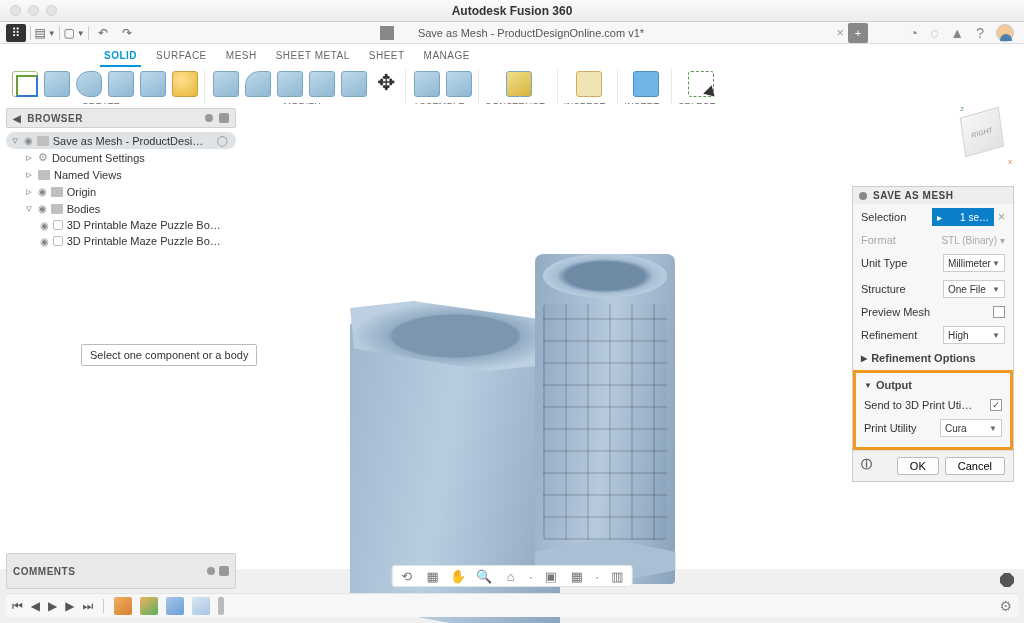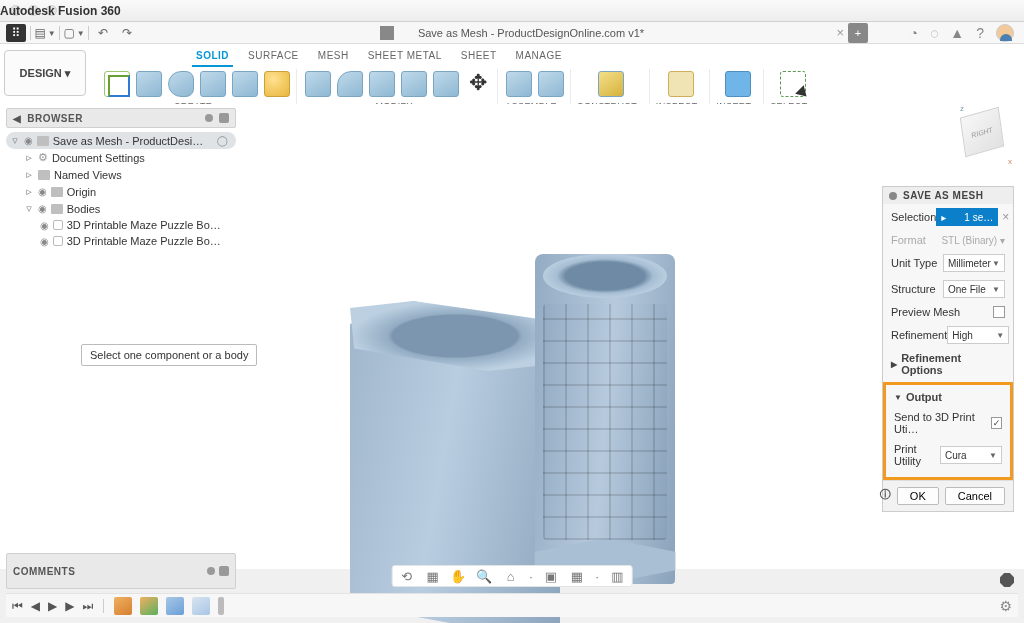--- a/index.html
+++ b/index.html
@@ -2,21 +2,21 @@
 <html><head>
 <meta charset="utf-8">
 <style>
 * { margin:0; padding:0; box-sizing:border-box; font-family:-apple-system, BlinkMacSystemFont, "Segoe UI", Arial, sans-serif; }
 body { width:1024px; height:623px; background:#f0f0f0; overflow:hidden; position:relative; font-size:11px; color:#333; }
 
 
 .titlebar { height:22px; background:linear-gradient(#fafafa,#ededed); display:flex; align-items:center; border-bottom:1px solid #d0d0d0; position:relative; }
 .traffic { display:flex; gap:7px; margin-left:10px; }
 .tl { width:11px; height:11px; border-radius:50%; background:#e3e3e3; border:1px solid #d2d2d2; }
-.titlebar .title { position:absolute; left:0; right:0; text-align:left; font-weight:600; font-size:12px; color:#333; }
+.titlebar .title { position:absolute; left:0; right:0; text-align:center; font-weight:600; font-size:12px; color:#333; }
 
 
 .docbar { height:22px; background:#f7f7f7; display:flex; align-items:center; border-bottom:1px solid #ddd; position:relative; }
 .docbar .doc { position:absolute; left:0; right:0; text-align:center; font-size:11px; color:#555; display:flex; align-items:center; justify-content:center; gap:24px; }
 .docbar .close-x { position:absolute; right:180px; color:#999; font-size:13px; }
 .docbar .plus { position:absolute; right:156px; width:20px; height:20px; background:#888; color:#fff; text-align:center; line-height:20px; border-radius:2px; }
 .docbar .righticns { position:absolute; right:10px; display:flex; gap:12px; align-items:center; color:#888; font-size:14px; }
 .avatar-sm { width:18px; height:18px; border-radius:50%; background:#f4c99a; border:1px solid #ccc; position:relative; }
 .avatar-sm::after{content:"";position:absolute;bottom:0;left:3px;width:12px;height:7px;border-radius:6px 6px 0 0;background:#4a7fb1;}
 .cube-ico{width:14px;height:14px;background:#888;}
@@ -87,21 +87,21 @@
 .tooltip { position:absolute; left:81px; top:344px; background:#fff; border:1px solid #bbb; padding:4px 8px; font-size:11px; color:#333; border-radius:2px; }
 
 
 .viewcube{position:absolute;right:14px;top:112px;width:48px;height:48px;}
 .viewcube .cube{width:40px;height:40px;background:linear-gradient(145deg,#f7f7f7,#e1e1e1);border:1px solid #cfcfcf;transform:rotate(-8deg) skewY(-8deg);font-size:7px;color:#999;display:flex;align-items:center;justify-content:center;}
 .viewcube .ax{position:absolute;font-size:8px;color:#999;}
 .viewcube .xy{right:-2px;bottom:-6px;color:#c86;} 
 .viewcube .z{right:46px;top:-8px;color:#79a;}
 
 
-.dlg { position:absolute; right:10px; top:186px; width:132px; background:#f7f7f7; border:1px solid #ccc; font-size:11px; }
+.dlg { position:absolute; right:10px; top:186px; width:162px; background:#f7f7f7; border:1px solid #ccc; font-size:11px; }
 .dlg-title { background:#eee; padding:3px 6px; display:flex; align-items:center; gap:6px; font-weight:600; color:#444; letter-spacing:.5px; font-size:10px;}
 .dlg-title .bdot{width:8px;height:8px;border-radius:50%;background:#888;}
 .dlg-row { display:flex; align-items:center; justify-content:space-between; padding:4px 8px; }
 .dlg-row.dis { color:#aaa; }
 .dlg-row .val { min-width:62px; height:18px; border:1px solid #ccc; background:#fff; padding:1px 4px; font-size:10px; display:flex; align-items:center; justify-content:space-between; }
 .dlg-row .val.blue{background:#0b7fc9;color:#fff;border:1px solid #0b7fc9;}
 .dlg-row .val .dd{font-size:8px;color:#666;}
 .dlg-row .x-clear{margin-left:4px;color:#999;font-size:12px;}
 .dlg-row .chk{width:12px;height:12px;border:1px solid #999;background:#fff;display:inline-flex;align-items:center;justify-content:center;font-size:9px;color:#444;}
 .dlg-sec { padding:4px 8px; font-weight:600; color:#444; display:flex; align-items:center; gap:4px;}
@@ -167,21 +167,20 @@
     <span>◔</span>
     <span>◌</span>
     <span>▲</span>
     <span>?</span>
     <span class="avatar-sm"></span>
   </div>
 </div>
 
 <div class="ribbon-wrap">
   <div style="display:flex;">
-    <div class="design-btn">DESIGN ▾</div>
     <div style="flex:1;">
       <div class="ribbon-tabs">
         <div class="active">SOLID</div>
         <div>SURFACE</div>
         <div>MESH</div>
         <div>SHEET METAL</div>
         <div>SHEET</div>
         <div>MANAGE</div>
       </div>
       <div class="ribbon-body">

